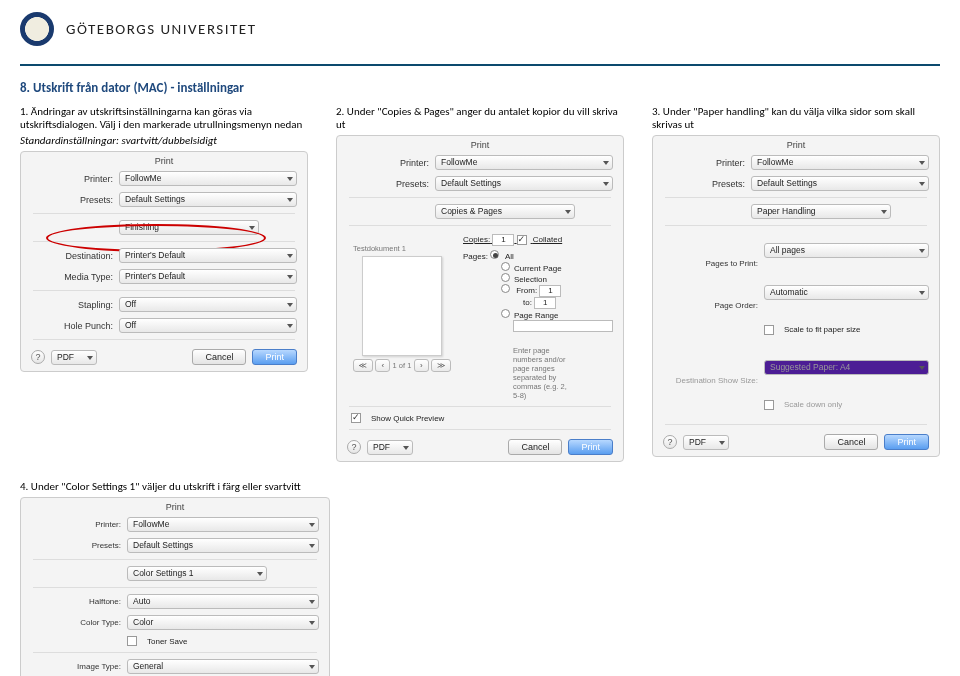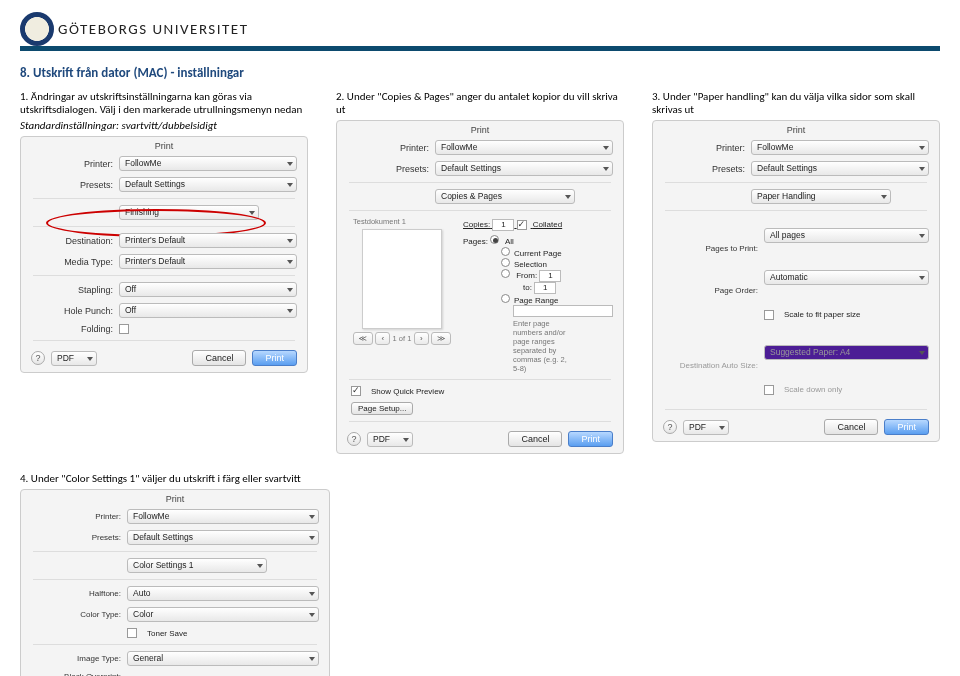--- a/index.html
+++ b/index.html
@@ -8,23 +8,23 @@
     padding: 12px 20px;
     font-family: Calibri, Arial, sans-serif;
     font-size: 11px;
     color: #000;
     background: #fff;
     width: 960px;
   }
   .header {
     display: flex;
     align-items: center;
-    gap: 4px;
-    border-bottom: 5px solid #0c4a6e;
-    padding-bottom: 0;
+    gap: 12px;
+    border-bottom: 2px solid #0c4a6e;
+    padding-bottom: 18px;
     margin-bottom: 14px;
   }
   .logo {
     width: 34px;
     height: 34px;
     border-radius: 50%;
     border: 2px solid #1a3a6e;
     background: radial-gradient(circle at center, #f0ede0 55%, #1a3a6e 58%);
     position: relative;
   }
@@ -149,21 +149,21 @@
     border: 2px solid #cc0000;
     border-radius: 50%;
     width: 220px; height: 28px;
     left: 25px; top: 72px;
     pointer-events: none;
   }
   .tiny-input{
     width:22px;height:12px;border:1px solid #bbb;background:#fff;
     font-size:8px;text-align:center;line-height:10px;display:inline-block;
   }
-  .tiny-text{font-size:7.5px;color:#777;line-height:1.2;display:block;}
+  .tiny-text{font-size:7.5px;color:#777;line-height:1.2;display:block;margin-top:12px;}
   .nav-btn{
     border:1px solid #bbb;background:linear-gradient(#fff,#eaeaea);
     border-radius:3px;padding:1px 5px;font-size:8px;color:#555;
   }
   .thumb {
     width: 80px; height: 100px; background:#fff; border:1px solid #ccc;
     box-shadow:1px 1px 2px rgba(0,0,0,.15);
   }
   .dlg4 { font-size:8px; }
   .dlg4 .row .lbl { width:90px; font-size:8px;}
@@ -210,24 +210,20 @@
         <span class="select">Printer's Default</span>
       </div>
       <div class="divider"></div>
       <div class="row">
         <span class="lbl">Stapling:</span>
         <span class="select">Off</span>
       </div>
       <div class="row">
         <span class="lbl">Hole Punch:</span>
         <span class="select">Off</span>
-      </div>
-      <div class="row">
-        <span class="lbl">Folding:</span>
-        <span class="checkbox"></span>
       </div>
       <div class="divider"></div>
       <div class="btnrow">
         <div class="left">
           <span class="help">?</span>
           <span class="select" style="flex:0 0 46px">PDF</span>
         </div>
         <span class="btn">Cancel</span>
         <span class="btn primary">Print</span>
       </div>
@@ -296,23 +292,20 @@
             <span class="tiny-input" style="width:100px"></span>
             <span class="tiny-text">Enter page numbers and/or page ranges separated by commas (e.g. 2, 5-8)</span>
           </div>
         </div>
       </div>
       <div class="divider"></div>
       <div class="row" style="padding-left:14px">
         <span class="checkbox checked"></span>
         <span style="font-size:8px">Show Quick Preview</span>
       </div>
-      <div class="row" style="padding-left:14px">
-        <span class="btn" style="font-size:8px;padding:1px 6px">Page Setup...</span>
-      </div>
       <div class="divider"></div>
       <div class="btnrow">
         <div class="left">
           <span class="help">?</span>
           <span class="select" style="flex:0 0 46px">PDF</span>
         </div>
         <span class="btn">Cancel</span>
         <span class="btn primary">Print</span>
       </div>
     </div>
@@ -344,21 +337,21 @@
       <div class="row sm">
         <span class="lbl">Page Order:</span>
         <span class="select">Automatic</span>
       </div>
       <div class="row sm">
         <span class="lbl"></span>
         <span class="checkbox"></span>
         <span style="font-size:8px">Scale to fit paper size</span>
       </div>
       <div class="row sm">
-        <span class="lbl" style="color:#999">Destination Auto Size:</span>
+        <span class="lbl" style="color:#999">Destination Show Size:</span>
         <span class="select disabled">Suggested Paper: A4</span>
       </div>
       <div class="row sm">
         <span class="lbl"></span>
         <span class="checkbox"></span>
         <span style="font-size:8px;color:#999">Scale down only</span>
       </div>
       <div class="divider"></div>
       <div class="btnrow">
         <div class="left">

